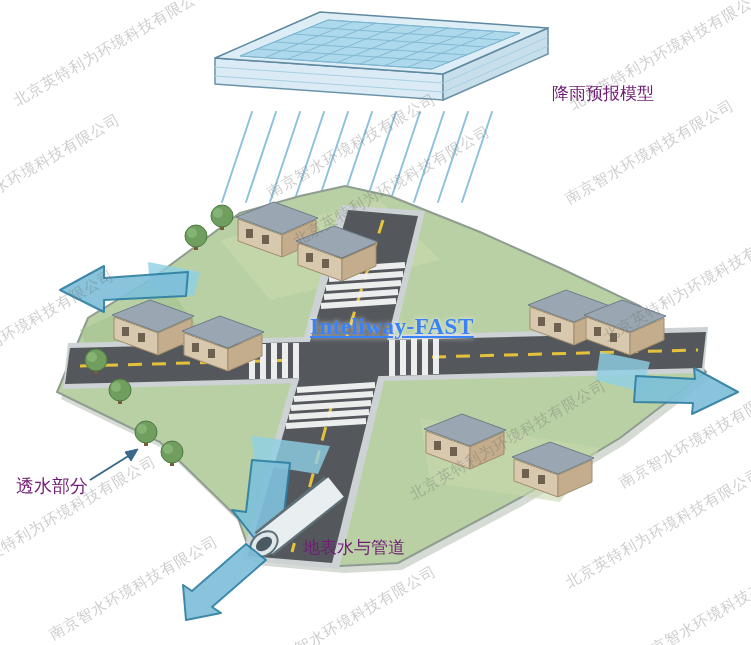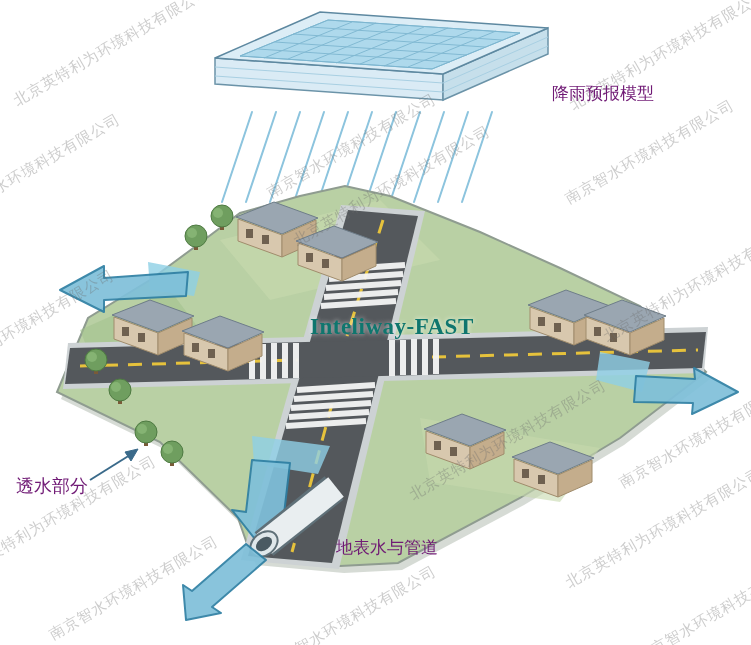--- a/index.html
+++ b/index.html
@@ -10,25 +10,25 @@
   #scene{position:absolute;left:0;top:0;z-index:1;}
   #watermark-layer{position:absolute;left:0;top:0;width:751px;height:645px;z-index:2;pointer-events:none;}
   .watermark{
     position:absolute;white-space:nowrap;font-size:15px;letter-spacing:1px;
     transform-origin:center center;user-select:none;
   }
   .label{position:absolute;z-index:3;color:#701a75;}
   .rain-model-label{left:552px;top:82px;font-size:17px;}
   .center-title{
     left:310px;top:314px;font-size:23px;font-weight:bold;
-    font-family:"Liberation Serif","DejaVu Serif",serif;color:#0f766e;
-    text-shadow:0 0 5px rgba(255,255,255,0.75);letter-spacing:0.5px;
+    font-family:"Liberation Serif","DejaVu Serif",serif;color:#3b82f6;
+    text-shadow:0 0 5px rgba(255,255,255,0.75);letter-spacing:0.5px;text-decoration:underline;
   }
   .permeable-label{left:16px;top:474px;font-size:18px;}
-  .interaction-label{left:303px;top:534px;width:168px;text-align:center;font-size:17px;line-height:1.7;}
+  .interaction-label{left:303px;top:534px;width:168px;text-align:left;font-size:17px;line-height:1.7;}
 </style>
 </head>
 <body>
 
 <div id="stage">
 
   <svg id="scene" width="751" height="645" viewBox="0 0 751 645" xmlns="http://www.w3.org/2000/svg">
     <defs>
       <g id="houseP">
         <polygon points="0,15 38,0 82,16 46,32" fill="#9aa6b1" stroke="#6e7d89" stroke-width="1"></polygon>

